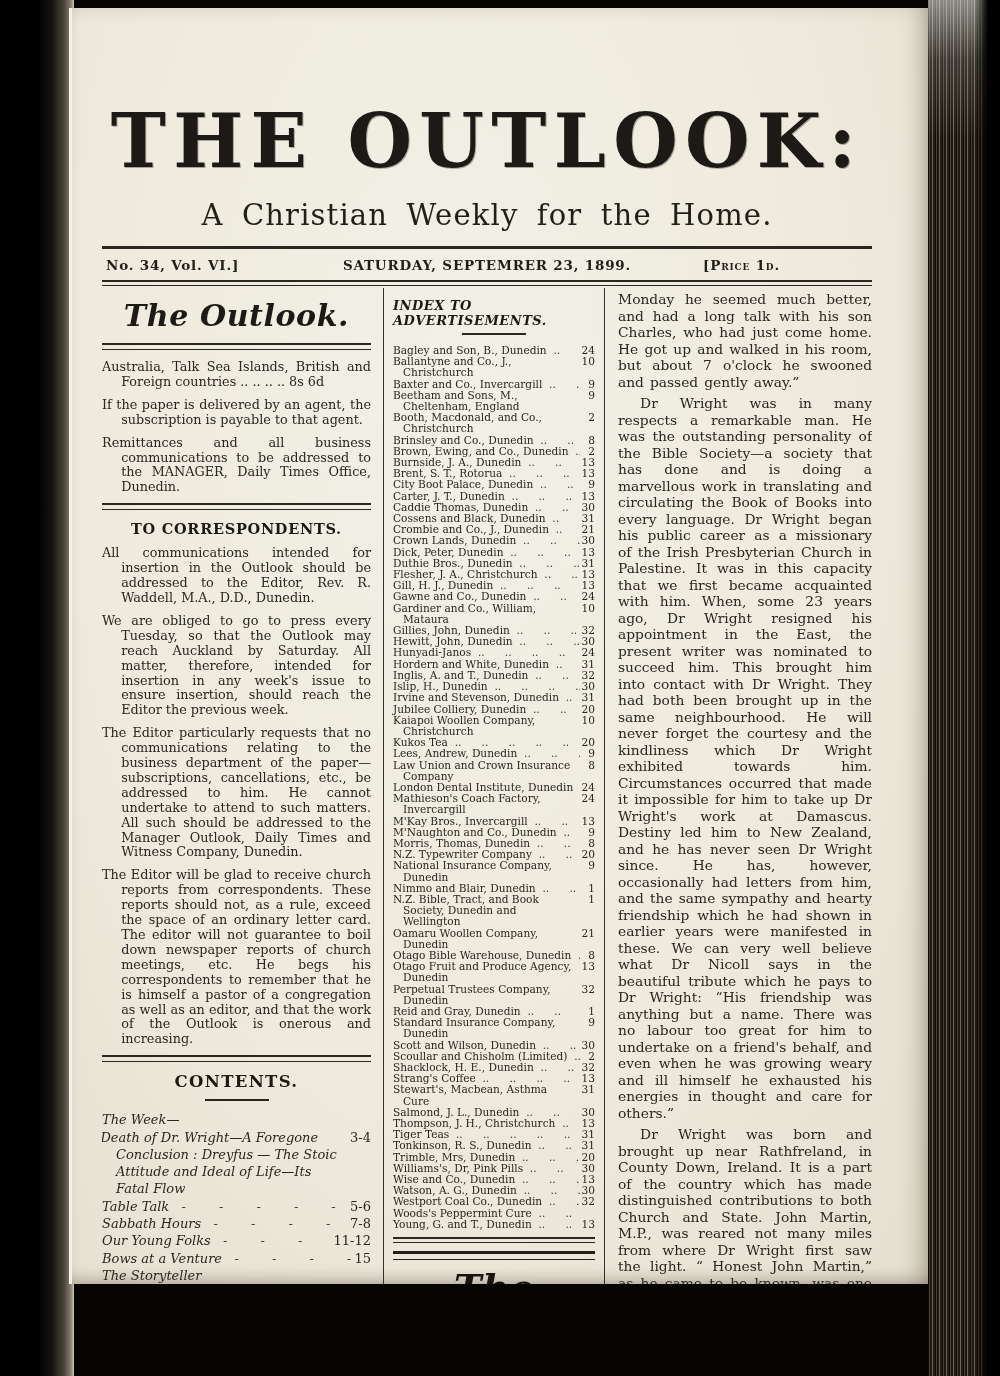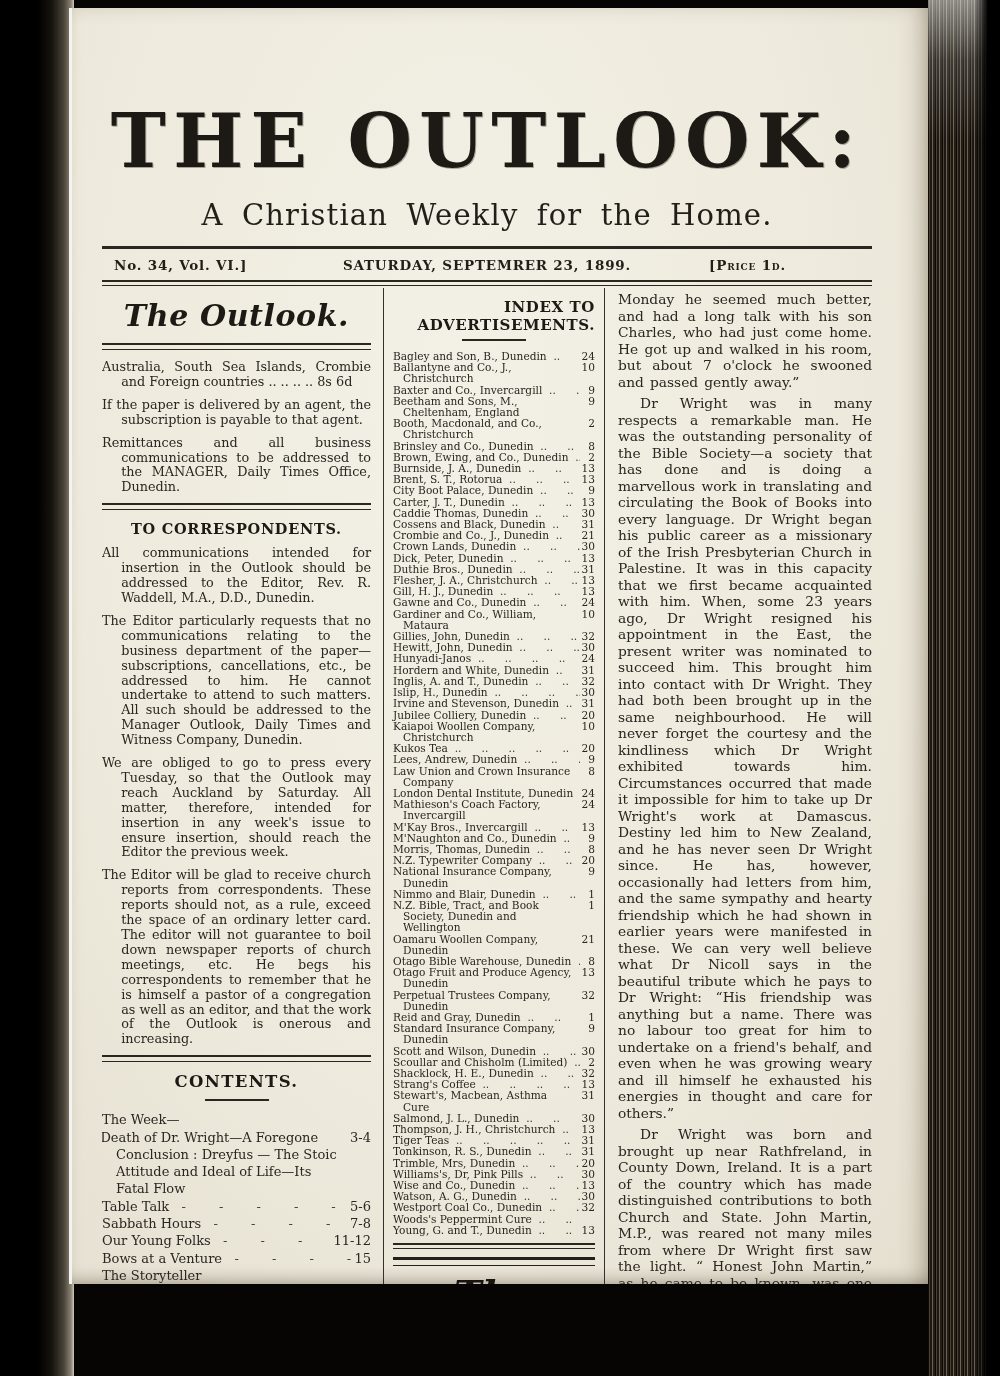--- a/index.html
+++ b/index.html
@@ -21,22 +21,22 @@
                inset 0 -10px 18px -10px rgba(60,50,30,.4);
     color:#2a2621;padding:0 58px 8px 30px;overflow:hidden;}
   
   .masthead{text-align:center;padding-top:96px;}
   .masthead h1{margin:0;font-size:74px;line-height:1;font-weight:bold;color:#1d1a15;
     letter-spacing:.1em;text-shadow:1px 1px 0 rgba(40,35,25,.35);}
   .masthead .subtitle{margin-top:20px;font-size:29px;letter-spacing:.04em;word-spacing:8px;color:#221e18;}
   .rule{border:0;border-top:3px solid #2a2620;margin:14px 0 0;}
   .dateline{position:relative;text-align:center;font-size:13.5px;font-weight:bold;
     letter-spacing:.06em;padding:8px 2px 7px;color:#221e18;}
-  .dateline .issue{position:absolute;left:12px;}
-  .dateline .price{position:absolute;right:86px;font-variant:small-caps;}
+  .dateline .issue{position:absolute;left:4px;}
+  .dateline .price{position:absolute;right:92px;font-variant:small-caps;}
   .rule-double{height:3px;border-top:2px solid #2a2620;border-bottom:1px solid #2a2620;margin:0 0 2px;}
   
   .columns{display:flex;height:1038px;align-items:stretch;}
   .col{box-sizing:border-box;overflow:hidden;}
   .col-left{width:282px;border-right:1.5px solid #36302a;padding:6px 12px 0 0;}
   .col-mid{width:221px;border-right:1.5px solid #36302a;padding:4px 9px 0 9px;}
   .col-right{flex:1;padding:3px 0 0 13px;}
   
   .outlook-head{text-align:center;font-size:30px;font-weight:bold;font-style:italic;
     letter-spacing:.02em;margin:4px 0 10px;color:#1d1a15;}
@@ -44,27 +44,27 @@
   .smallrule{width:64px;border-top:2px solid #2a2620;margin:5px auto 10px;}
   .lcol p{font-size:12.8px;line-height:14.9px;text-align:justify;margin:0 0 8px;
     padding-left:1.5em;text-indent:-1.5em;}
   .sect-head{text-align:center;font-weight:bold;font-size:14.5px;letter-spacing:.05em;
     margin:4px 0 9px;color:#1d1a15;}
   .contents-head{text-align:center;font-weight:bold;font-size:16.5px;letter-spacing:.08em;
     margin:8px 0 8px;color:#1d1a15;}
   .toc{margin-top:6px;font-size:13px;line-height:17.3px;}
   .toc-row{display:flex;align-items:baseline;}
   .toc-row.indent .toc-label{padding-left:14px;}
-  .toc-label{padding-left:1.2em;text-indent:-1.2em;}
+  .toc-label{padding-left:1.2em;text-indent:-1.2em;font-style:italic;}
   .toc-dots{flex:1;overflow:hidden;white-space:pre;opacity:.85;min-width:8px;}
   .toc-dots::before{content:"   -        -        -        -        -        -";}
   .toc-row.no-num .toc-dots::before{content:"";}
   .toc-pages{text-align:right;white-space:nowrap;padding-left:3px;}
   
-  .idx-head{text-align:right;font-weight:bold;font-size:15px;letter-spacing:.04em;margin:6px 0 0;color:#1d1a15;}
+  .idx-head{text-align:left;font-weight:bold;font-size:13px;letter-spacing:.04em;margin:6px 0 0;color:#1d1a15;font-style:italic;}
   .idx{font-size:10.6px;line-height:11.2px;margin-top:4px;}
   .idx-row{display:flex;align-items:baseline;}
   .idx-name{padding-left:10px;text-indent:-10px;}
   .idx-dots{flex:1;overflow:hidden;white-space:pre;min-width:6px;opacity:.9;}
   .idx-dots::before{content:"  ..      ..      ..      ..      ..      ..      ..";}
   .idx-page{min-width:15px;text-align:right;}
   .week-block{margin-top:8px;}
   .week-head{text-align:center;font-size:37px;font-weight:bold;font-style:italic;
     margin:6px 0;color:#171410;letter-spacing:.02em;}
   .week-rule{height:5px;border-top:3px solid #241f1a;border-bottom:1.5px solid #241f1a;}
@@ -96,32 +96,32 @@
 
     <div class="rule-double"></div>
 
     <div class="columns">
 
       <section class="col col-left lcol">
         <div class="outlook-head">The Outlook.</div>
         <div class="rule-heavy"></div>
 
         <div class="paras">
-            <p>Australia, South Sea Islands, Crombie and Foreign countries  ..  ..  ..  ..  8s 6d</p>
+            <p>Australia, Talk Sea Islands, British and Foreign countries  ..  ..  ..  ..  8s 6d</p>
             <p>If the paper is delivered by an agent, the subscription is payable to that agent.</p>
             <p>Remittances and all business communications to be addressed to the MANAGER, Daily Times Office, Dunedin.</p>
           </div>
 
         <div class="rule-heavy"></div>
         <div class="sect-head">TO CORRESPONDENTS.</div>
 
         <div class="paras">
             <p>All communications intended for insertion in the Outlook should be addressed to the Editor, Rev. R. Waddell, M.A., D.D., Dunedin.</p>
+            <p>We are obliged to go to press every Tuesday, so that the Outlook may reach Auckland by Saturday. All matter, therefore, intended for insertion in any week's issue to ensure insertion, should reach the Editor the previous week.</p>
             <p>The Editor particularly requests that no communications relating to the business department of the paper—subscriptions, cancellations, etc., be addressed to him. He cannot undertake to attend to such matters. All such should be addressed to the Manager Outlook, Daily Times and Witness Company, Dunedin.</p>
-            <p>We are obliged to go to press every Tuesday, so that the Outlook may reach Auckland by Saturday. All matter, therefore, intended for insertion in any week's issue to ensure insertion, should reach the Editor the previous week.</p>
             <p>The Editor will be glad to receive church reports from correspondents. These reports should not, as a rule, exceed the space of an ordinary letter card. The editor will not guarantee to boil down newspaper reports of church meetings, etc. He begs his correspondents to remember that he is himself a pastor of a congregation as well as an editor, and that the work of the Outlook is onerous and increasing.</p>
           </div>
 
         <div class="rule-heavy"></div>
         <div class="contents-head">CONTENTS.</div>
         <div class="smallrule"></div>
 
         <div class="toc">
             <div class="toc-row no-num">
             <span class="toc-label">The Week—</span>

